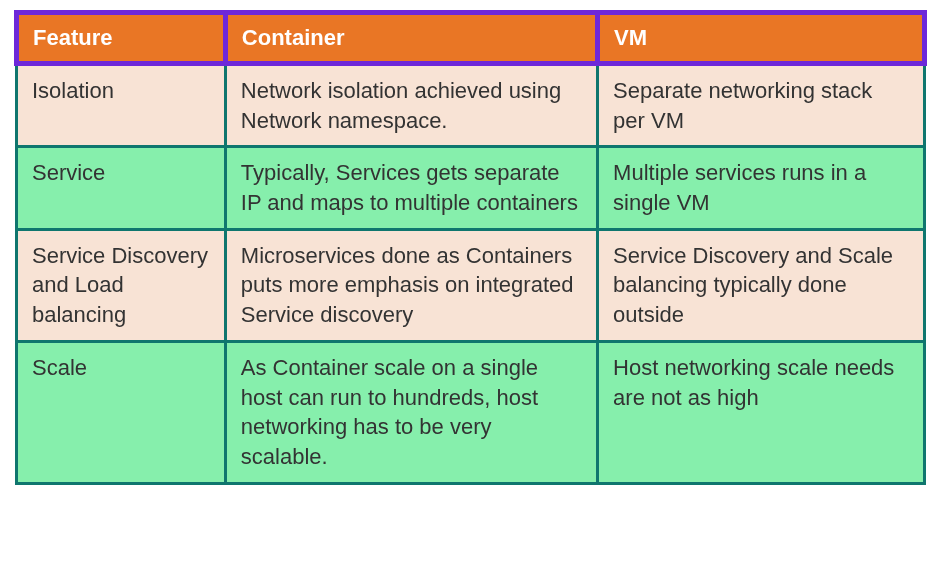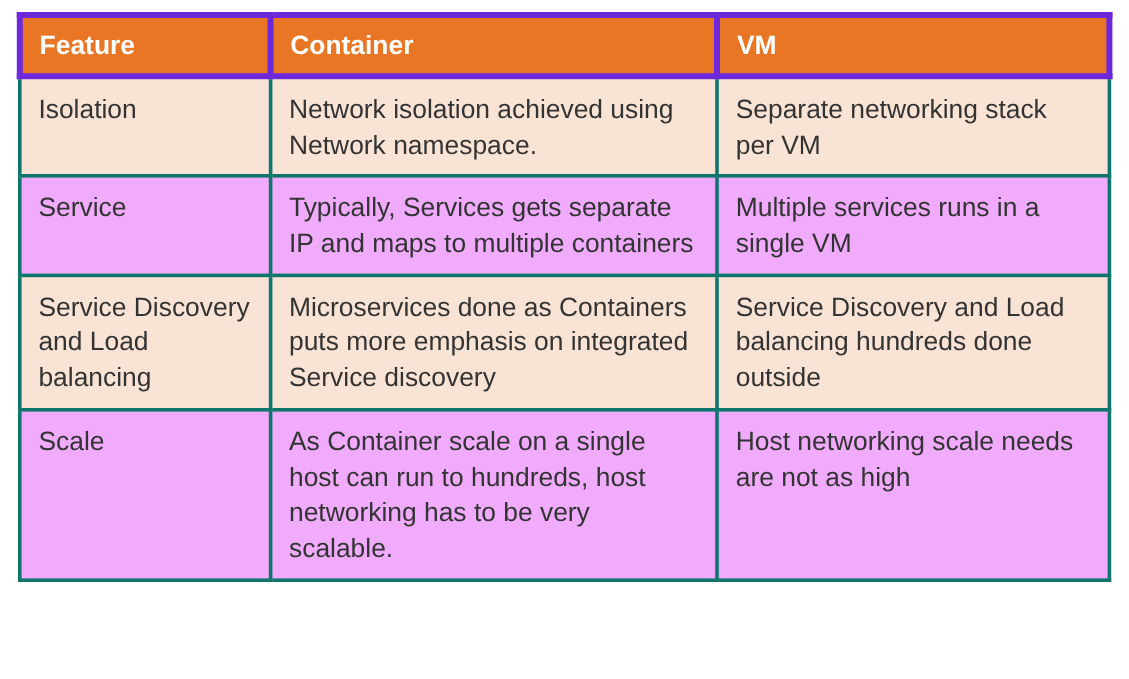--- a/index.html
+++ b/index.html
@@ -34,21 +34,21 @@
   }
   table.cmp td {
     background: #f8e3d5;
     color: #333333;
     padding: 10px 14px;
     border: 3px solid #0f766e;
     vertical-align: top;
     line-height: 1.35;
   }
   table.cmp tr.alt td {
-    background: #f0abfc;
+    background: #86efac;
   }
 </style>
 </head>
 <body>
 
 <div class="wrap">
   <table class="cmp">
     <colgroup>
       <col class="c1">
         <col class="c2">
@@ -68,21 +68,21 @@
         <td>Separate networking stack per VM</td>
       </tr>
       <tr class="alt">
         <td>Service</td>
         <td>Typically, Services gets separate IP and maps to multiple containers</td>
         <td>Multiple services runs in a single VM</td>
       </tr>
       <tr>
         <td>Service Discovery and Load balancing</td>
         <td>Microservices done as Containers puts more emphasis on integrated Service discovery</td>
-        <td>Service Discovery and Load balancing hundreds done outside</td>
+        <td>Service Discovery and Scale balancing typically done outside</td>
       </tr>
       <tr class="alt">
         <td>Scale</td>
         <td>As Container scale on a single host can run to hundreds, host networking has to be very scalable.</td>
         <td>Host networking scale needs are not as high</td>
       </tr>
     </tbody>
   </table>
 </div>
 

